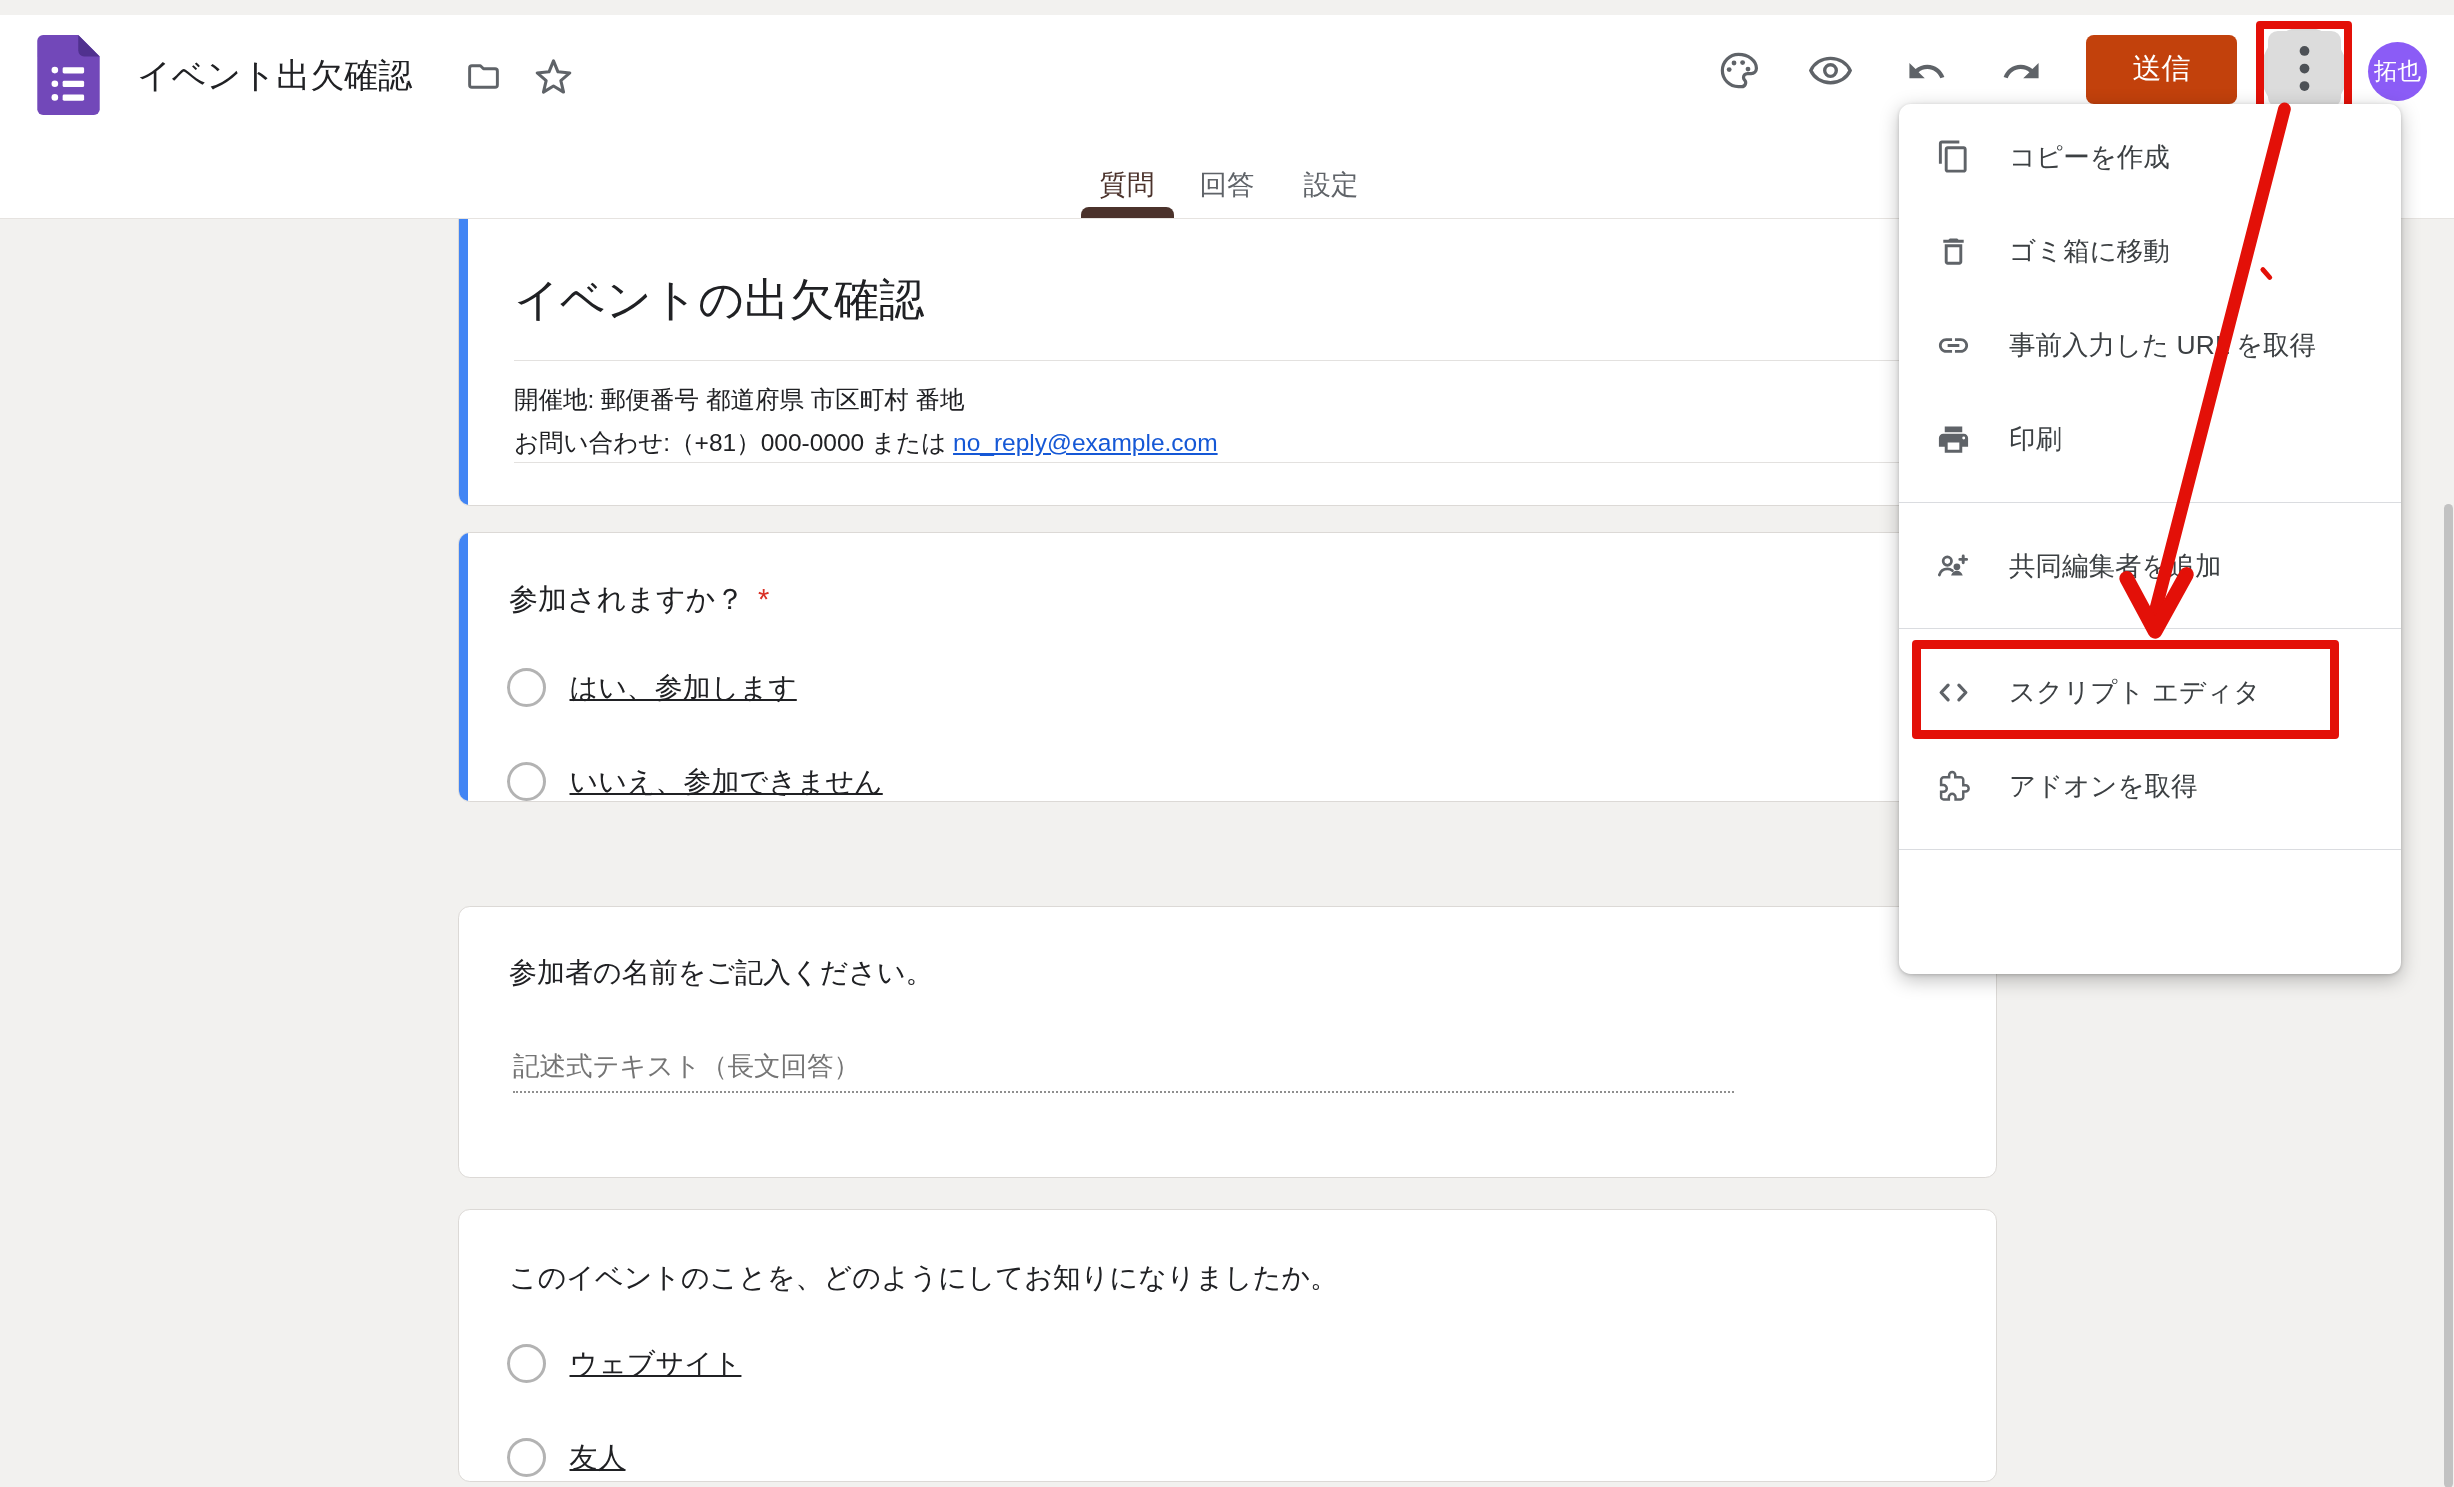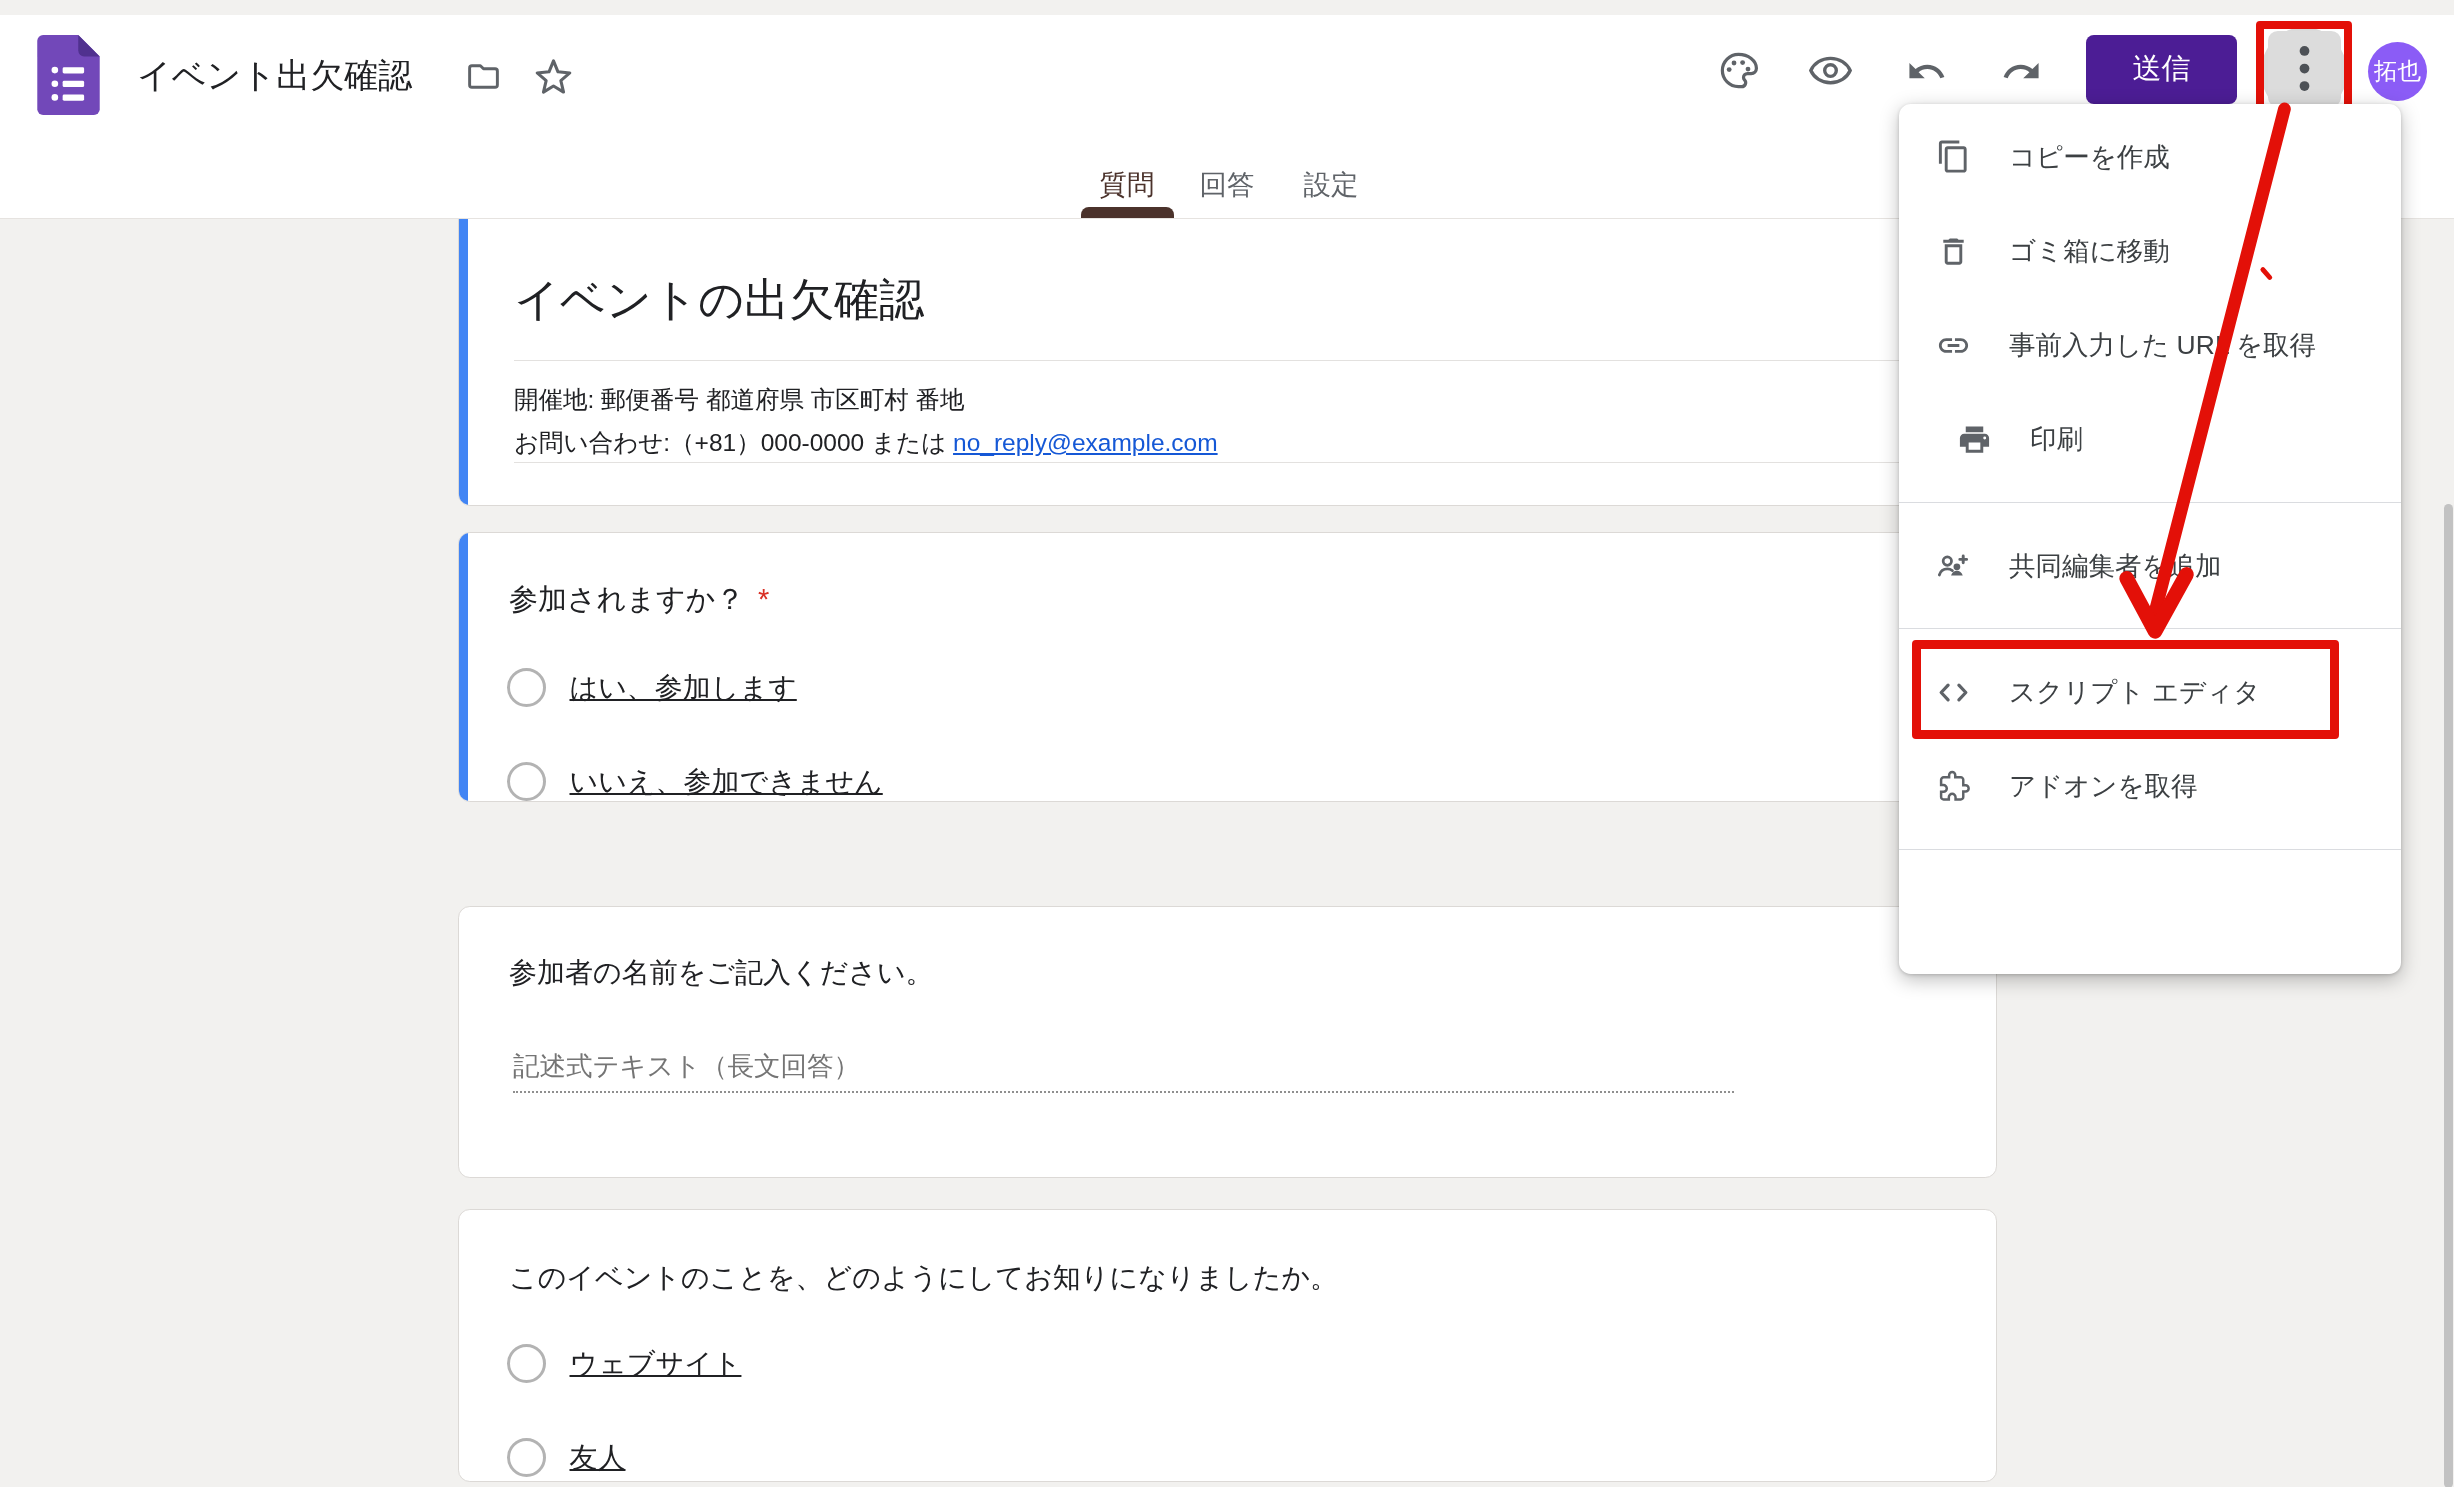--- a/index.html
+++ b/index.html
@@ -2,21 +2,21 @@
 <html><head>
 <meta charset="utf-8">
 <style>
   html,body{margin:0;padding:0;width:2454px;height:1488px;overflow:hidden;}
   body{position:relative;background:#f2f1ef;font-family:"Liberation Sans",sans-serif;color:#202124;}
   .abs{position:absolute;}
   
   .topbar{left:0;top:0;width:2454px;height:203px;background:#fff;border-bottom:1px solid #e6e3e0;z-index:2;margin-top:15px;}
   .doc-title{left:137px;top:37px;height:47px;line-height:47px;font-size:34px;color:#202124;white-space:nowrap;}
   .icon-btn{display:flex;align-items:center;justify-content:center;color:#5f6368;cursor:pointer;}
-  .send-btn{left:2086px;top:19.6px;width:151px;height:69px;background:#4c1d95;border-radius:7.8px;color:#fff;
+  .send-btn{left:2086px;top:19.6px;width:151px;height:69px;background:#c2410c;border-radius:7.8px;color:#fff;
             font-size:29px;display:flex;align-items:center;justify-content:center;cursor:pointer;}
   .kebab-circle{left:2261px;top:11.8px;width:86px;height:90px;border-radius:50%;background:#dadada;}
   .kebab-bg{left:2268px;top:15.7px;width:73px;height:76px;border-radius:9.8px;background:#dcdcdc;display:flex;align-items:center;justify-content:center;cursor:pointer;}
   .avatar{left:2368px;top:26.5px;width:59px;height:59px;border-radius:50%;background:#8b5cf6;color:#fff;
           font-size:23.5px;display:flex;align-items:center;justify-content:center;cursor:pointer;}
   
   .tab{top:147px;width:106px;height:45px;line-height:45px;text-align:center;font-size:27.4px;color:#5f6368;cursor:pointer;}
   .tab.active{color:#4b322b;}
   .tab-underline{left:1081px;top:192px;width:93px;height:10.8px;background:#4b322b;border-radius:7.8px 7.8px 0 0;}
   
@@ -191,21 +191,21 @@
 
   <div class="menu-item" style="top:194px;">
     <span class="mi-icon">
       <svg width="35" height="35" viewBox="0 0 24 24">
           <path d="M3.9 12c0-1.71 1.39-3.1 3.1-3.1h4V7H7c-2.76 0-5 2.24-5 5s2.24 5 5 5h4v-1.9H7c-1.71 0-3.1-1.39-3.1-3.1zM8 13h8v-2H8v2zm9-6h-4v1.9h4c1.71 0 3.1 1.39 3.1 3.1s-1.39 3.1-3.1 3.1h-4V17h4c2.76 0 5-2.24 5-5s-2.24-5-5-5z" fill="currentColor"></path>
         </svg>
     </span>
     <span class="mi-label">事前入力した URL を取得</span>
   </div>
 
-  <div class="menu-item" style="top:288px;padding-left:21px;">
+  <div class="menu-item" style="top:288px;">
     <span class="mi-icon">
       <svg width="35" height="35" viewBox="0 0 24 24">
           <path d="M19 8H5a3 3 0 0 0-3 3v6h4v4h12v-4h4v-6a3 3 0 0 0-3-3zm-3 11H8v-5h8v5zm3-7a1 1 0 1 1 0-2 1 1 0 0 1 0 2zM18 3H6v4h12V3z" fill="currentColor"></path>
         </svg>
     </span>
     <span class="mi-label">印刷</span>
   </div>
 
   <div class="menu-divider" style="top:398px;"></div>
 

